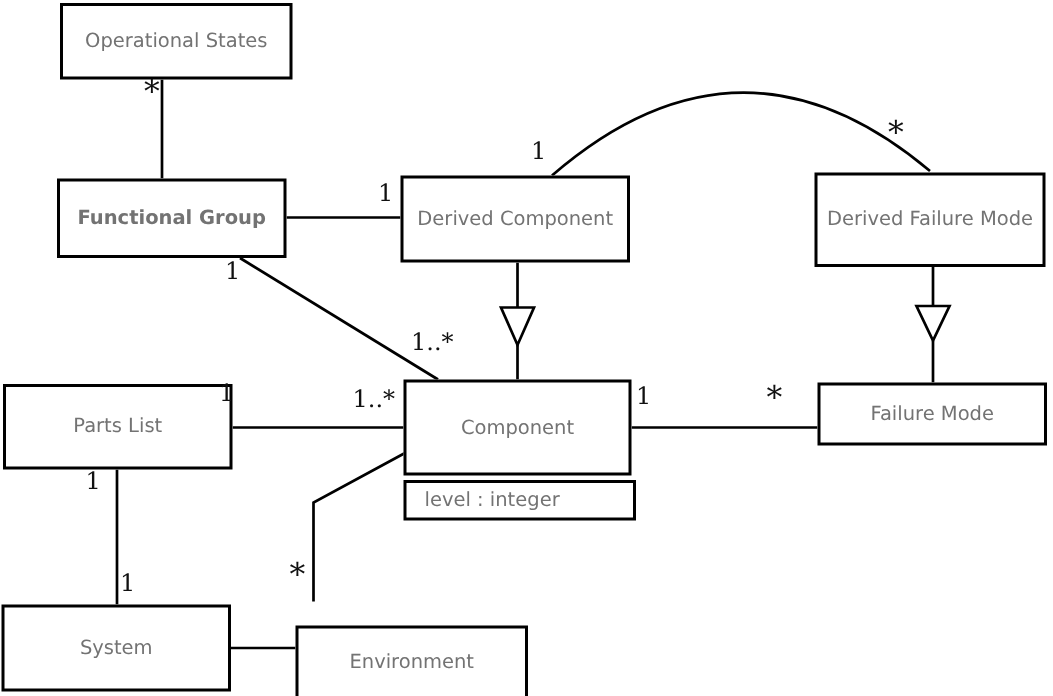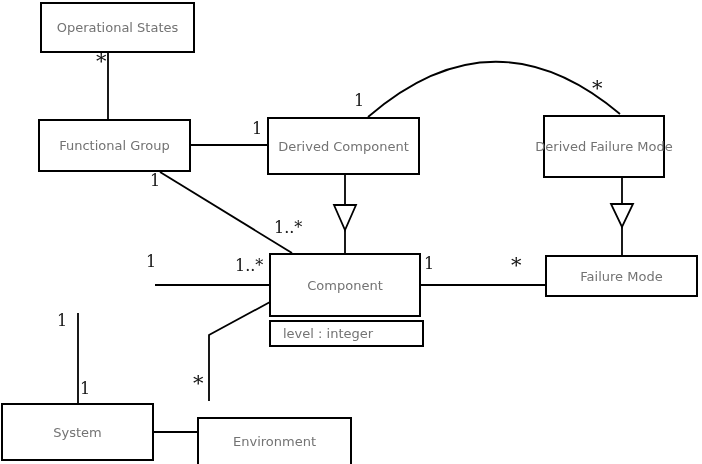--- a/index.html
+++ b/index.html
@@ -69,32 +69,35 @@
     <g fill="#ffffff" stroke="#000000" stroke-width="1.8">
       <polygon points="334,205 356,205 345,230"></polygon>
       <polygon points="611,204 633,204 622,227"></polygon>
     </g>
   </svg>
 
   <div class="class-box" style="left:40px; top:2px; width:155px; height:51px;">
     <span>Operational States</span>
   </div>
 
-  <div class="class-box" style="left:38px; top:119px; width:153px; height:53px;">
+  <div class="class-box" style="left:38px; top:119px; width:153px; height:53px;font-weight:bold;">
     <span>Functional Group</span>
   </div>
 
   <div class="class-box" style="left:267px; top:117px; width:153px; height:58px;">
     <span>Derived Component</span>
   </div>
 
-  <div class="class-box" style="left:543px; top:115px; width:122px; height:63px;">
+  <div class="class-box" style="left:543px; top:115px; width:154px; height:63px;">
     <span>Derived Failure Mode</span>
   </div>
 
+  <div class="class-box" style="left:2px; top:256px; width:153px; height:57px;">
+    <span>Parts List</span>
+  </div>
 
   <div class="class-box" style="left:269px; top:253px; width:152px; height:64px;">
     <span>Component</span>
   </div>
   <div class="class-box attr-box" style="left:269px; top:320px; width:155px; height:27px;padding-left:12px;">
     <span>level : integer</span>
   </div>
 
   <div class="class-box" style="left:545px; top:255px; width:153px; height:42px;">
     <span>Failure Mode</span>

